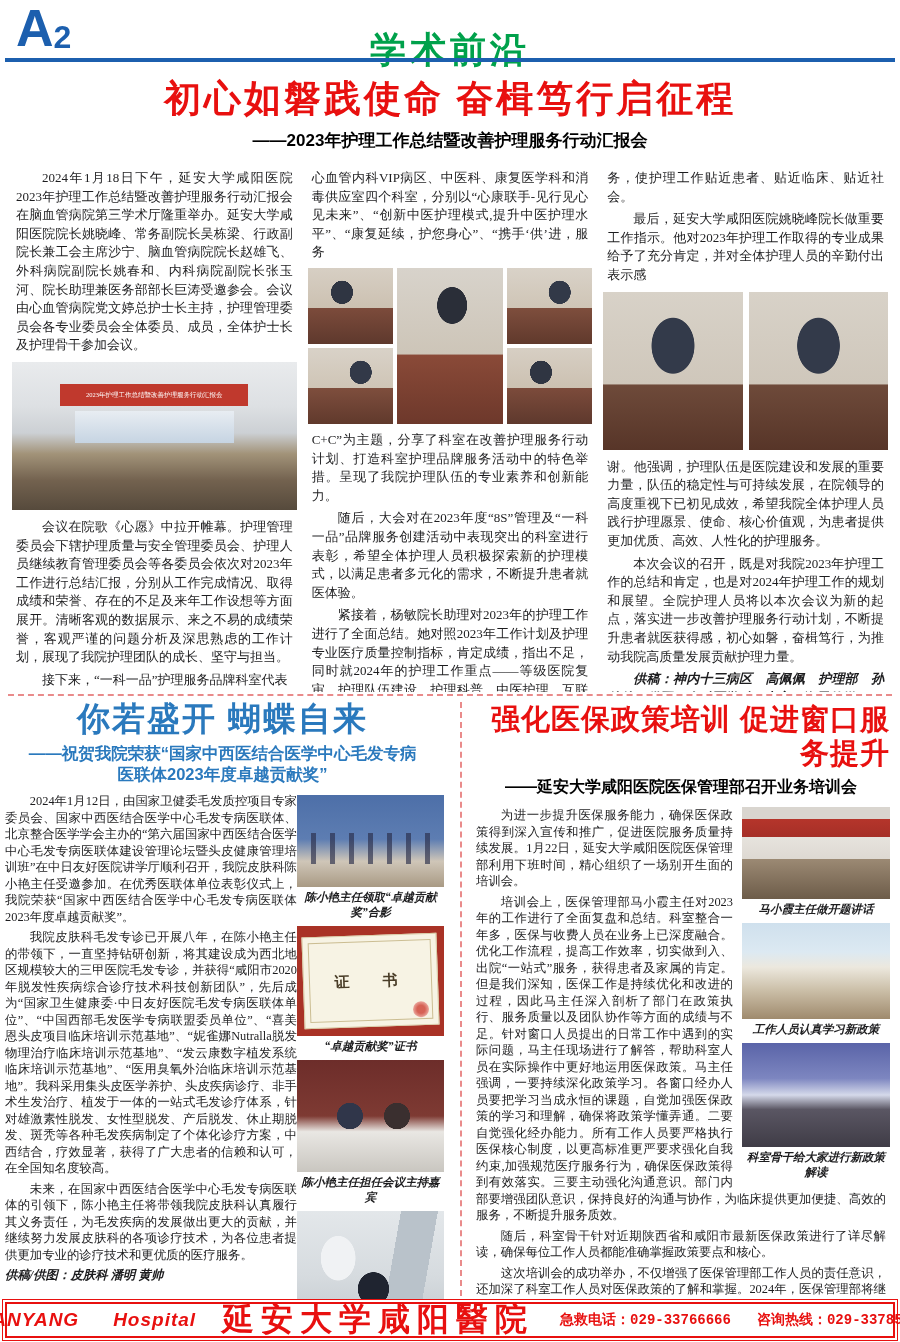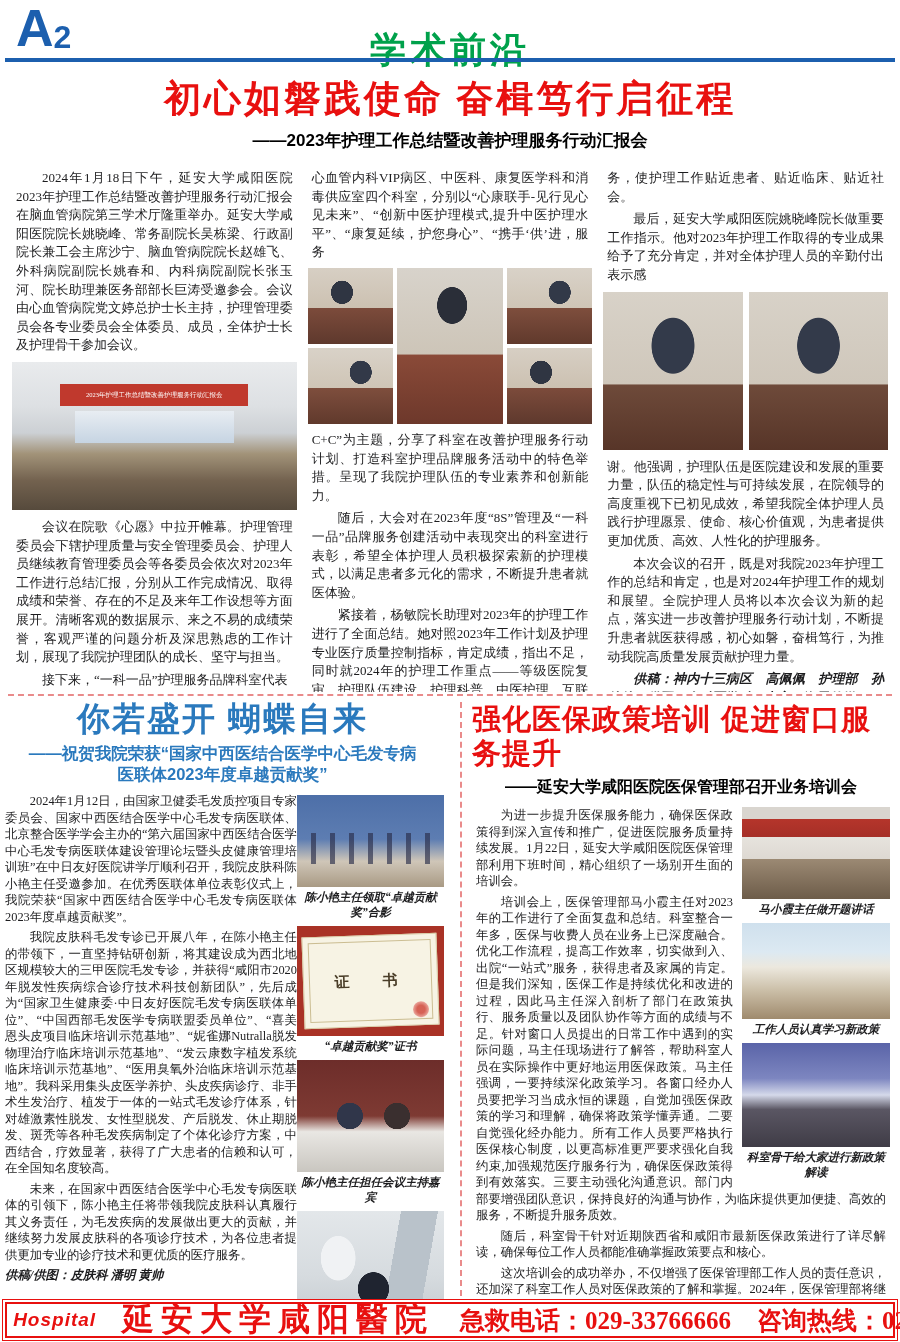--- a/index.html
+++ b/index.html
@@ -82,21 +82,21 @@
     radial-gradient(ellipse 15% 20% at 36% 50%,#30364a 0 58%,rgba(0,0,0,0) 60%),
     radial-gradient(ellipse 15% 20% at 68% 50%,#3a2f2f 0 58%,rgba(0,0,0,0) 60%),
     linear-gradient(180deg,#6d2d2a 0%,#7e3a33 50%,#e9e7e3 64%,#c9c6c0 100%);}
   .ph-exam{height:118px;background:
     radial-gradient(ellipse 20% 32% at 28% 40%,#f0f2f4 0 58%,rgba(0,0,0,0) 60%),
     radial-gradient(ellipse 18% 24% at 52% 66%,#1f2430 0 58%,rgba(0,0,0,0) 60%),
     linear-gradient(100deg,rgba(0,0,0,0) 0 62%,#b9c2ca 62% 84%,rgba(0,0,0,0) 84%),
     linear-gradient(180deg,#e3e7ea 0%,#d6dbdf 55%,#c2c8cd 100%);}
   
   .article3{position:absolute;top:700px;left:472px;width:418px;height:600px;overflow:hidden;}
-  .a3-title{margin:2px 0 0;text-align:left;color:#e8100f;font-size:29px;line-height:34px;font-weight:900;
+  .a3-title{margin:2px 0 0;text-align:right;color:#e8100f;font-size:29px;line-height:34px;font-weight:900;
             font-family:"Liberation Sans","DejaVu Sans",sans-serif;letter-spacing:1px;}
   .a3-sub{margin:7px 0 0;text-align:center;color:#000;font-size:16px;font-weight:bold;
           font-family:"Liberation Sans","DejaVu Sans",sans-serif;}
   .a3-body{margin-top:9px;}
   .photocol3{float:right;width:148px;margin:0 0 2px 9px;}
   .photocol3 figure{margin:0;}
   .photocol3 figcaption{font-size:11.5px;font-weight:bold;font-style:italic;text-align:center;
     padding:3px 0 6px;color:#1d1d1f;}
   .ph-banner-room{height:92px;background:
     linear-gradient(180deg,#d9d5cf 0%,#d9d5cf 13%,#b5352b 13%,#a52f27 33%,#e6e3dd 33%,#ded9d2 56%,#9c8a74 56%,#6d5c49 100%);}
@@ -104,21 +104,21 @@
     linear-gradient(180deg,#cfe0ed 0%,#dce9f2 30%,#ece8de 46%,#cbbfa8 70%,#9f8a6d 100%);}
   .ph-hall2{height:104px;background:
     linear-gradient(180deg,#5a64a8 0%,#7d86c0 34%,#d5d9ea 50%,#5a5663 64%,#3f3c46 100%);}
   
   .footer{position:absolute;left:5px;right:5px;top:1302px;height:32px;border:2px solid #e8100f;
     outline:1px solid #e8100f;outline-offset:2px;background:#fff;color:#e8100f;
     display:flex;align-items:center;justify-content:center;gap:26px;white-space:nowrap;}
   .f-en{font-family:"Liberation Sans","DejaVu Sans",sans-serif;font-weight:bold;font-style:italic;
     font-size:19px;letter-spacing:1px;display:flex;gap:34px;}
   .f-cn{font-size:32px;font-weight:900;letter-spacing:7px;}
-  .f-tel{font-family:Liberation Serif, serif;font-weight:bold;font-size:25px;}
+  .f-tel{font-family:Liberation Mono, monospace;font-weight:bold;font-size:14px;}
 </style>
 </head>
 <body>
 
 <div class="page">
 
   <div class="edition">
     <span class="ed-letter">A</span><span class="ed-num">2</span>
   </div>
   <div class="section-title">学术前沿</div>

